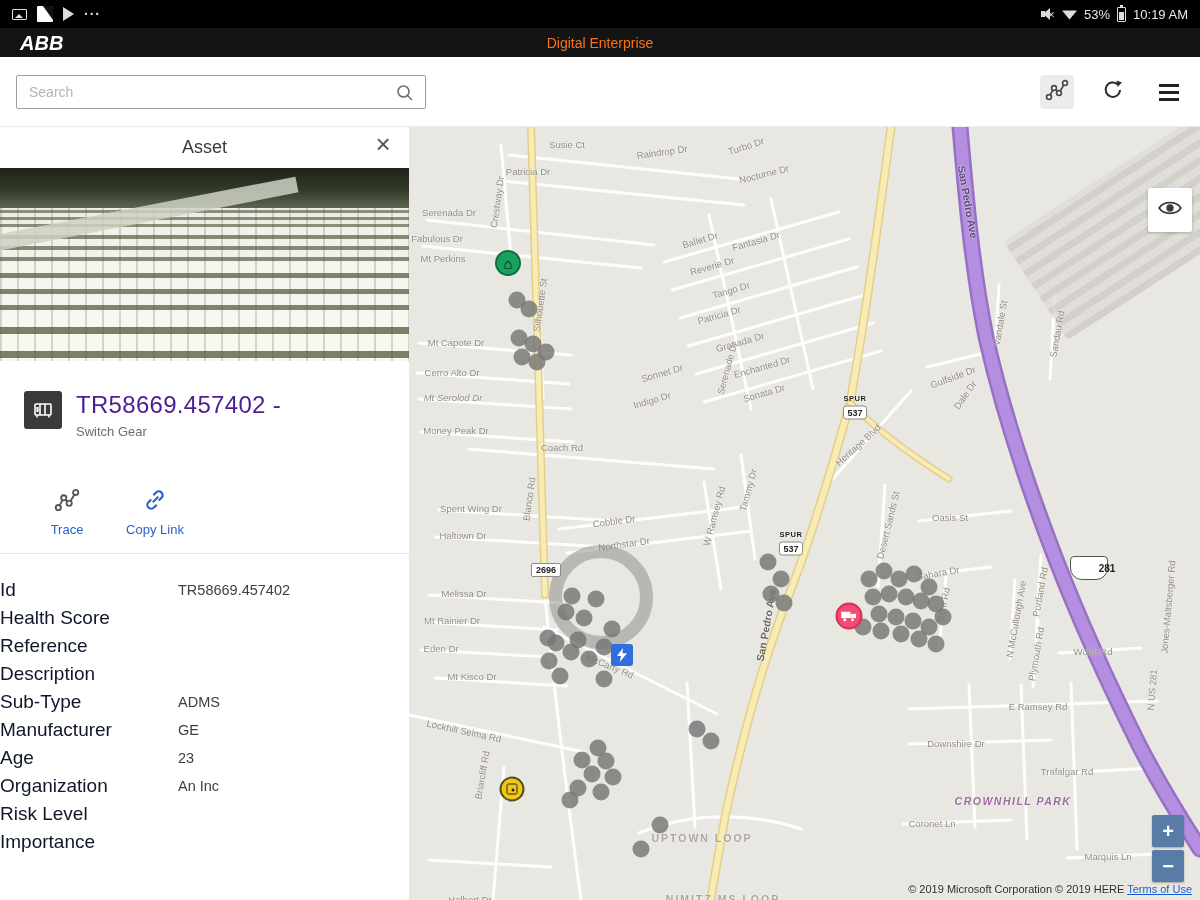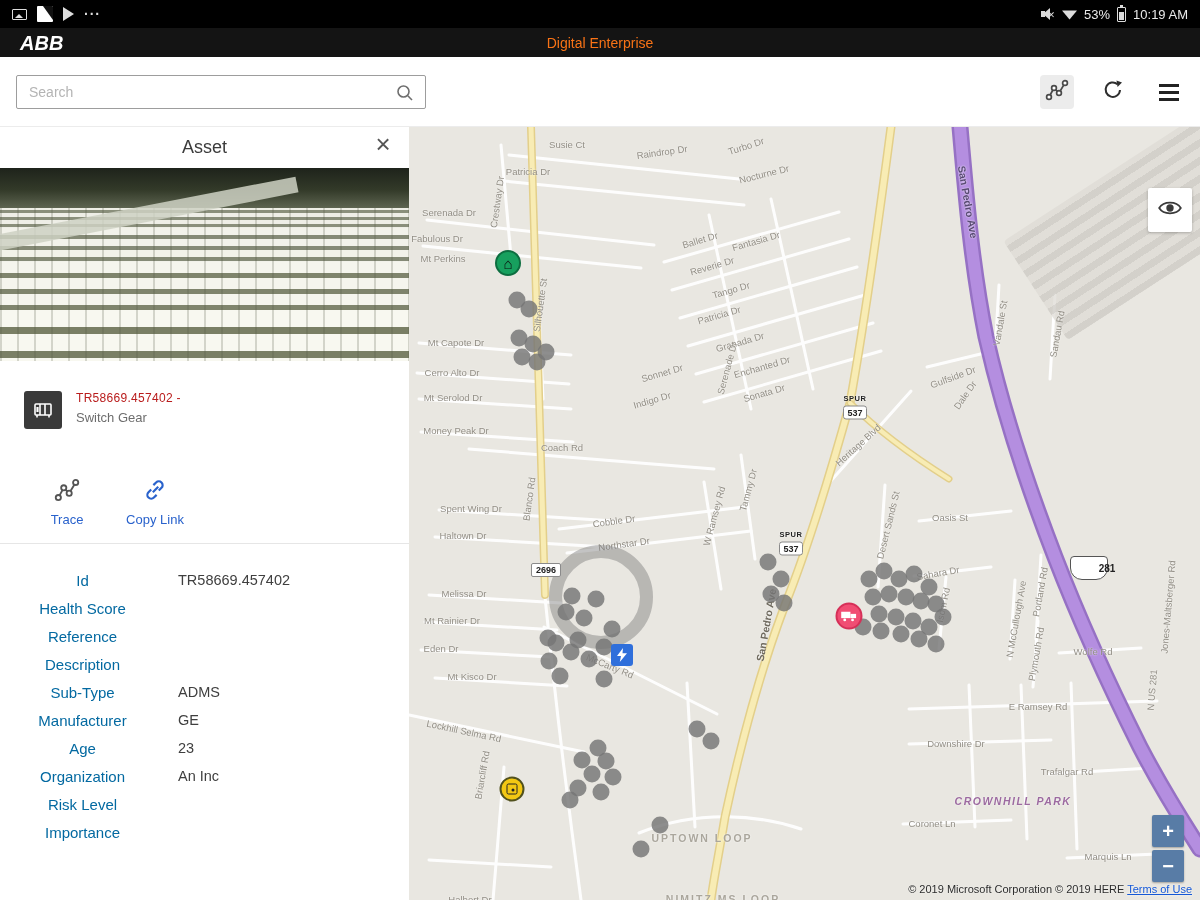--- a/index.html
+++ b/index.html
@@ -56,32 +56,32 @@
   .ph-beam { position:absolute; left:-30px; top:40px; width:330px; height:16px; background:#ced1c3; transform:rotate(-11deg); opacity:.85; }
   .ph-r1 { position:absolute; left:0; top:38px; width:100%; height:22px; background:repeating-linear-gradient(180deg,#eeeee6 0 4px,#8a8f7b 4px 7px); }
   .ph-r2 { position:absolute; left:0; top:60px; width:100%; height:34px; background:repeating-linear-gradient(180deg,#f2f2ea 0 7px,#858a76 7px 11px); }
   .ph-r3 { position:absolute; left:0; top:94px; width:100%; height:48px; background:repeating-linear-gradient(180deg,#f5f5ed 0 11px,#7f846c 11px 16px); }
   .ph-r4 { position:absolute; left:0; top:142px; width:100%; height:51px; background:repeating-linear-gradient(180deg,#f8f8f0 0 17px,#7a7f65 17px 24px); }
   .ph-vert { position:absolute; left:0; top:38px; width:100%; height:155px; background:repeating-linear-gradient(90deg,rgba(80,85,65,.22) 0 2px,transparent 2px 17px); }
 
   .asset-head { display:flex; align-items:flex-start; padding:30px 0 0 24px; }
   .asset-ic { width:38px; height:38px; background:#3a3a3a; border-radius:3px; display:flex; align-items:center; justify-content:center; flex:none; }
   .asset-tt { margin-left:14px; }
-  .asset-name { font-size:12px; color:#b91c1c; letter-spacing:.3px; }
+  .asset-name { font-size:24px; color:#4c1d95; letter-spacing:.3px; }
   .asset-sub { font-size:13px; color:#6d6d6d; margin-top:5px; }
 
   .actions { display:flex; gap:26px; padding:48px 0 0 36px; }
   .action { width:62px; display:flex; flex-direction:column; align-items:center; gap:5px; cursor:pointer; }
   .action .lab { font-size:13px; color:#2962cc; }
 
   .divider { height:1px; background:#e6e6e6; margin-top:16px; }
 
   .details { padding-top:22px; }
   .detail-row { display:flex; align-items:center; height:28px; }
-  .detail-label { width:165px; text-align:center; color:#0369a1; font-size:15px; flex:none; }
+  .detail-label { width:165px; text-align:left; color:#0f172a; font-size:19px; flex:none; }
   .detail-value { margin-left:13px; color:#3f3f3f; font-size:14.5px; }
 
   
   .map { position:absolute; left:409px; top:127px; width:791px; height:773px; background:#e9e7e1; overflow:hidden; }
   .map svg.roads { position:absolute; left:0; top:0; }
   .airport { position:absolute; left:608px; top:42px; width:230px; height:118px; transform:rotate(-33deg);
     background:repeating-linear-gradient(0deg,#ccc9c3 0 7px,#dedbd5 7px 15px); opacity:.75; border-radius:4px; }
   .map-label { position:absolute; font-size:9.5px; color:#928e85; white-space:nowrap; text-shadow:0 0 2px rgba(255,255,255,.95); transform:translate(-50%,-50%); }
   .map-label.loop { font-size:10.5px; font-weight:bold; letter-spacing:2px; color:#aaa69c; }
   .map-label.park { font-size:10.5px; font-weight:bold; font-style:italic; letter-spacing:1.5px; color:#9c6aa0; }
@@ -374,21 +374,21 @@
         <span class="map-label" style="position: absolute; left: 322px; top: 163px; transform: translate(-50%, -50%) rotate(-16deg);">Tango Dr</span>
         <span class="map-label" style="position: absolute; left: 310px; top: 188px; transform: translate(-50%, -50%) rotate(-16deg);">Patricia Dr</span>
         <span class="map-label" style="position: absolute; left: 331px; top: 215px; transform: translate(-50%, -50%) rotate(-16deg);">Granada Dr</span>
         <span class="map-label" style="position: absolute; left: 353px; top: 240px; transform: translate(-50%, -50%) rotate(-16deg);">Enchanted Dr</span>
         <span class="map-label" style="position: absolute; left: 355px; top: 266px; transform: translate(-50%, -50%) rotate(-16deg);">Sonata Dr</span>
         <span class="map-label" style="position: absolute; left: 318px; top: 241px; transform: translate(-50%, -50%) rotate(-75deg);">Serenade Dr</span>
         <span class="map-label" style="position: absolute; left: 253px; top: 246px; transform: translate(-50%, -50%) rotate(-16deg);">Sonnet Dr</span>
         <span class="map-label" style="position: absolute; left: 243px; top: 273px; transform: translate(-50%, -50%) rotate(-16deg);">Indigo Dr</span>
         <span class="map-label" style="position: absolute; left: 47px; top: 215px;">Mt Capote Dr</span>
         <span class="map-label" style="position: absolute; left: 43px; top: 245px;">Cerro Alto Dr</span>
-        <span class="map-label" style="position: absolute; left: 44px; top: 270px;">Mt Serolod Dr</span>
+        <span class="map-label" style="position: absolute; left: 44px; top: 270px; font-style: italic;">Mt Serolod Dr</span>
         <span class="map-label" style="position: absolute; left: 47px; top: 303px;">Money Peak Dr</span>
         <span class="map-label" style="position: absolute; left: 153px; top: 320px;">Coach Rd</span>
         <span class="map-label" style="position: absolute; left: 339px; top: 363px; transform: translate(-50%, -50%) rotate(-75deg);">Tammy Dr</span>
         <span class="map-label" style="position: absolute; left: 305px; top: 389px; transform: translate(-50%, -50%) rotate(-75deg);">W Ramsey Rd</span>
         <span class="map-label" style="position: absolute; left: 62px; top: 381px;">Spent Wing Dr</span>
         <span class="map-label" style="position: absolute; left: 54px; top: 408px;">Haltown Dr</span>
         <span class="map-label" style="position: absolute; left: 205px; top: 394px; transform: translate(-50%, -50%) rotate(-8deg);">Cobble Dr</span>
         <span class="map-label" style="position: absolute; left: 215px; top: 417px; transform: translate(-50%, -50%) rotate(-8deg);">Northstar Dr</span>
         <span class="map-label" style="position: absolute; left: 55px; top: 466px;">Melissa Dr</span>
         <span class="map-label" style="position: absolute; left: 43px; top: 493px;">Mt Rainier Dr</span>

